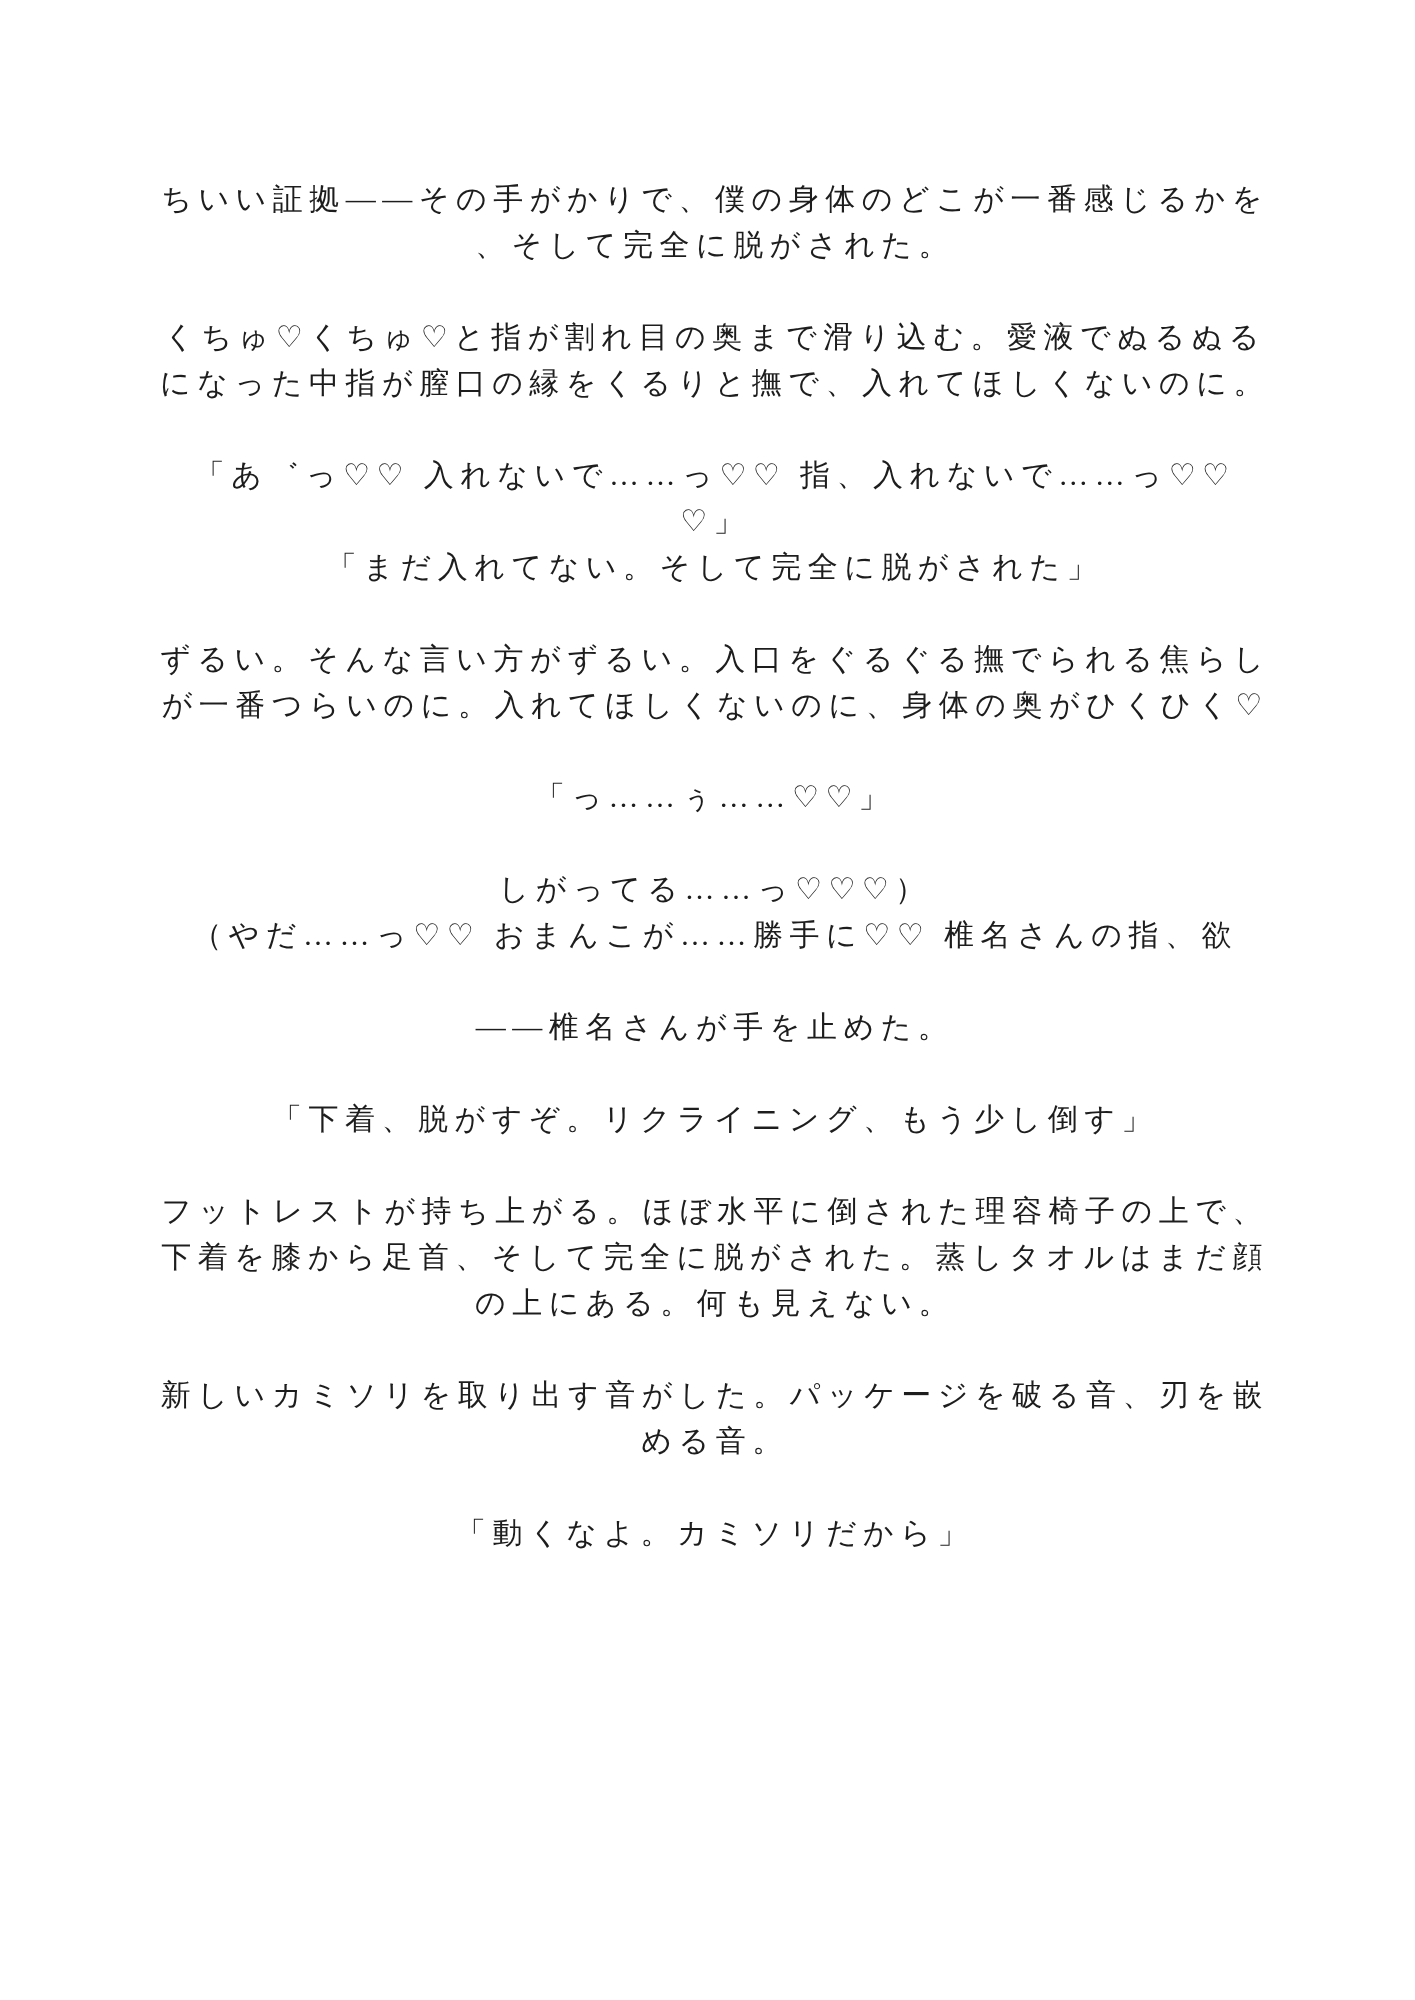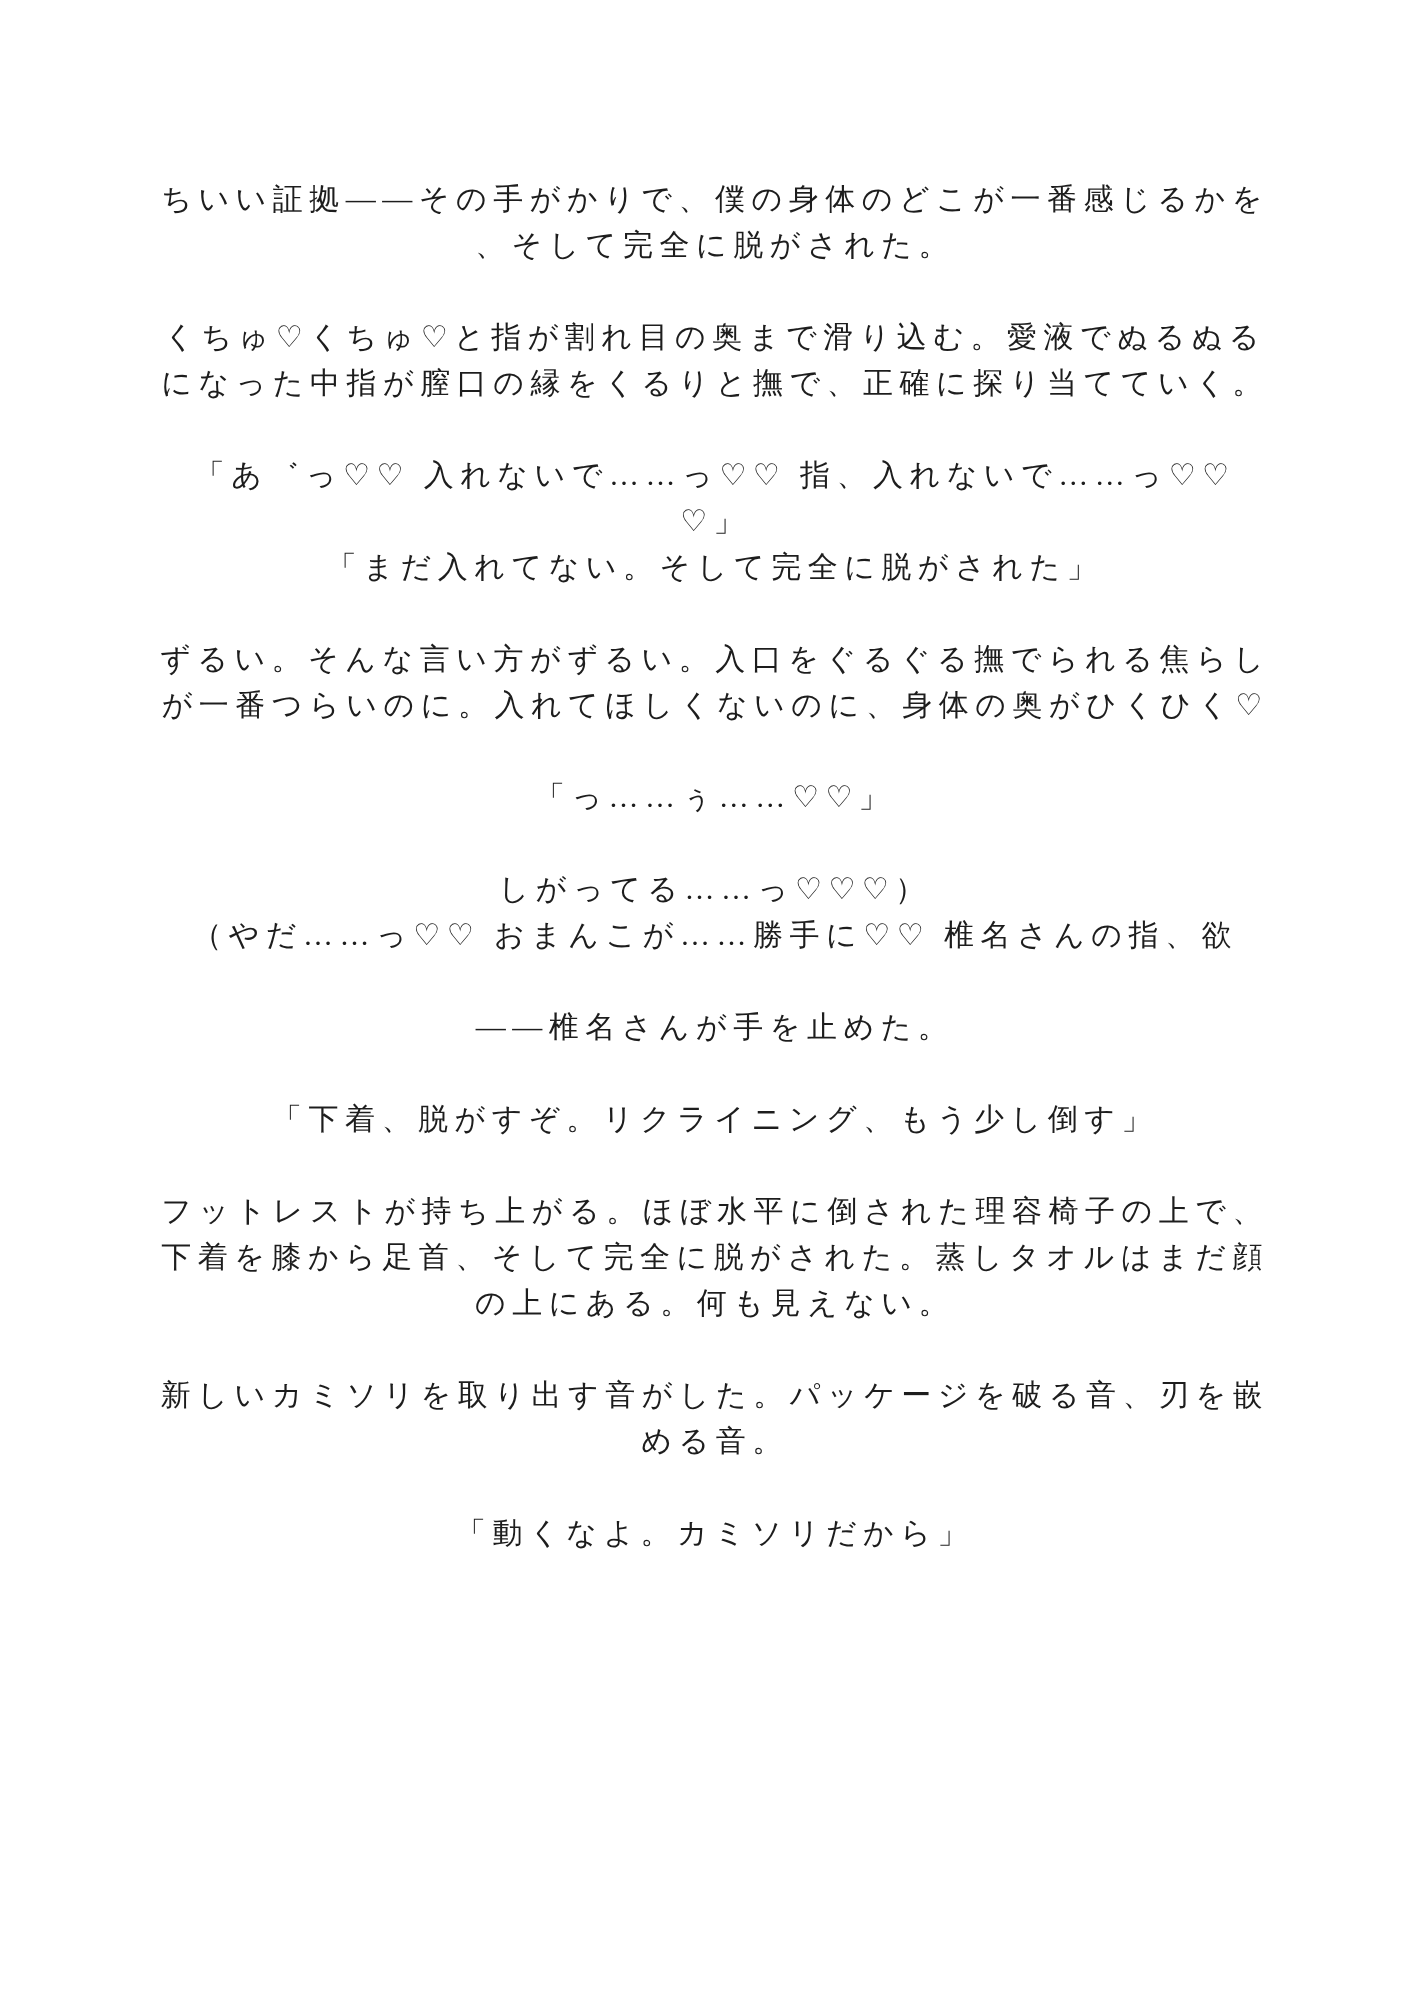--- a/index.html
+++ b/index.html
@@ -42,21 +42,21 @@
   <div class="text-block">
 
     <p class="para">
       <span class="line">ちいい証拠——その手がかりで、僕の身体のどこが一番感じるかを</span>
       <span class="line">、そして完全に脱がされた。</span>
     </p>
 
 
     <p class="para">
       <span class="line">くちゅ♡くちゅ♡と指が割れ目の奥まで滑り込む。愛液でぬるぬる</span>
-      <span class="line">になった中指が膣口の縁をくるりと撫で、正確に探り当てていく。</span>
+      <span class="line">になった中指が膣口の縁をくるりと撫で、入れてほしくないのに。</span>
     </p>
 
     <p class="para">
       <span class="line">「あ゛っ♡♡ 入れないで……っ♡♡ 指、入れないで……っ♡♡</span>
       <span class="line">♡」</span>
       <span class="line">「まだ入れてない。そして完全に脱がされた」</span>
     </p>
 
     <p class="para">
       <span class="line">ずるい。そんな言い方がずるい。入口をぐるぐる撫でられる焦らし</span>

